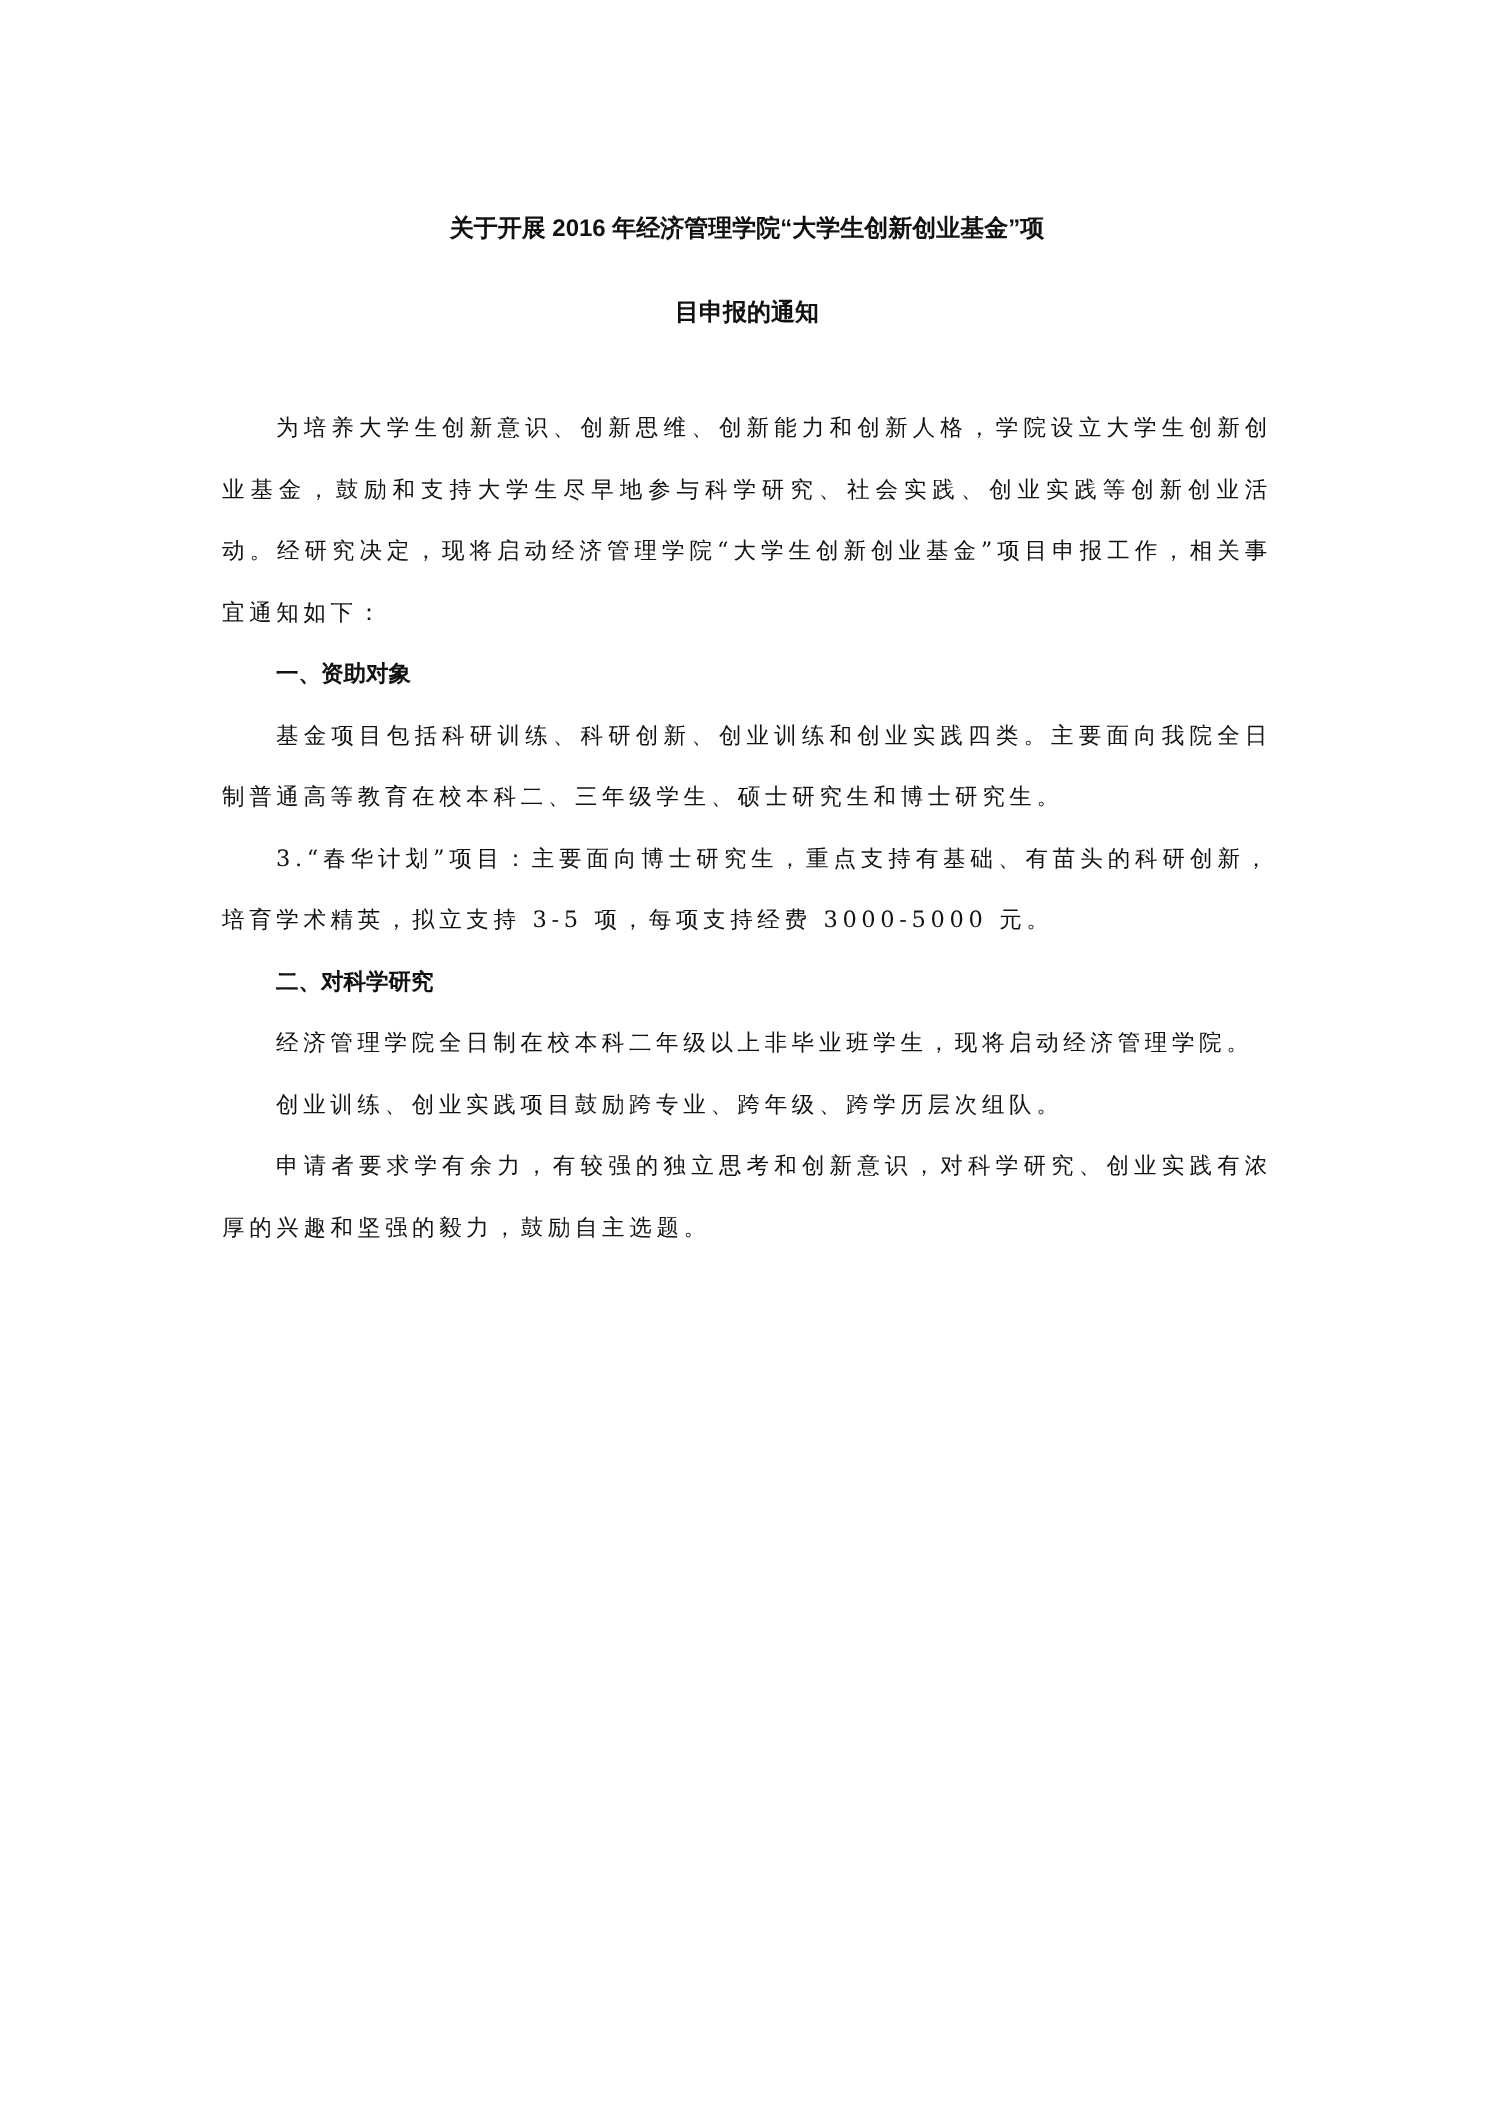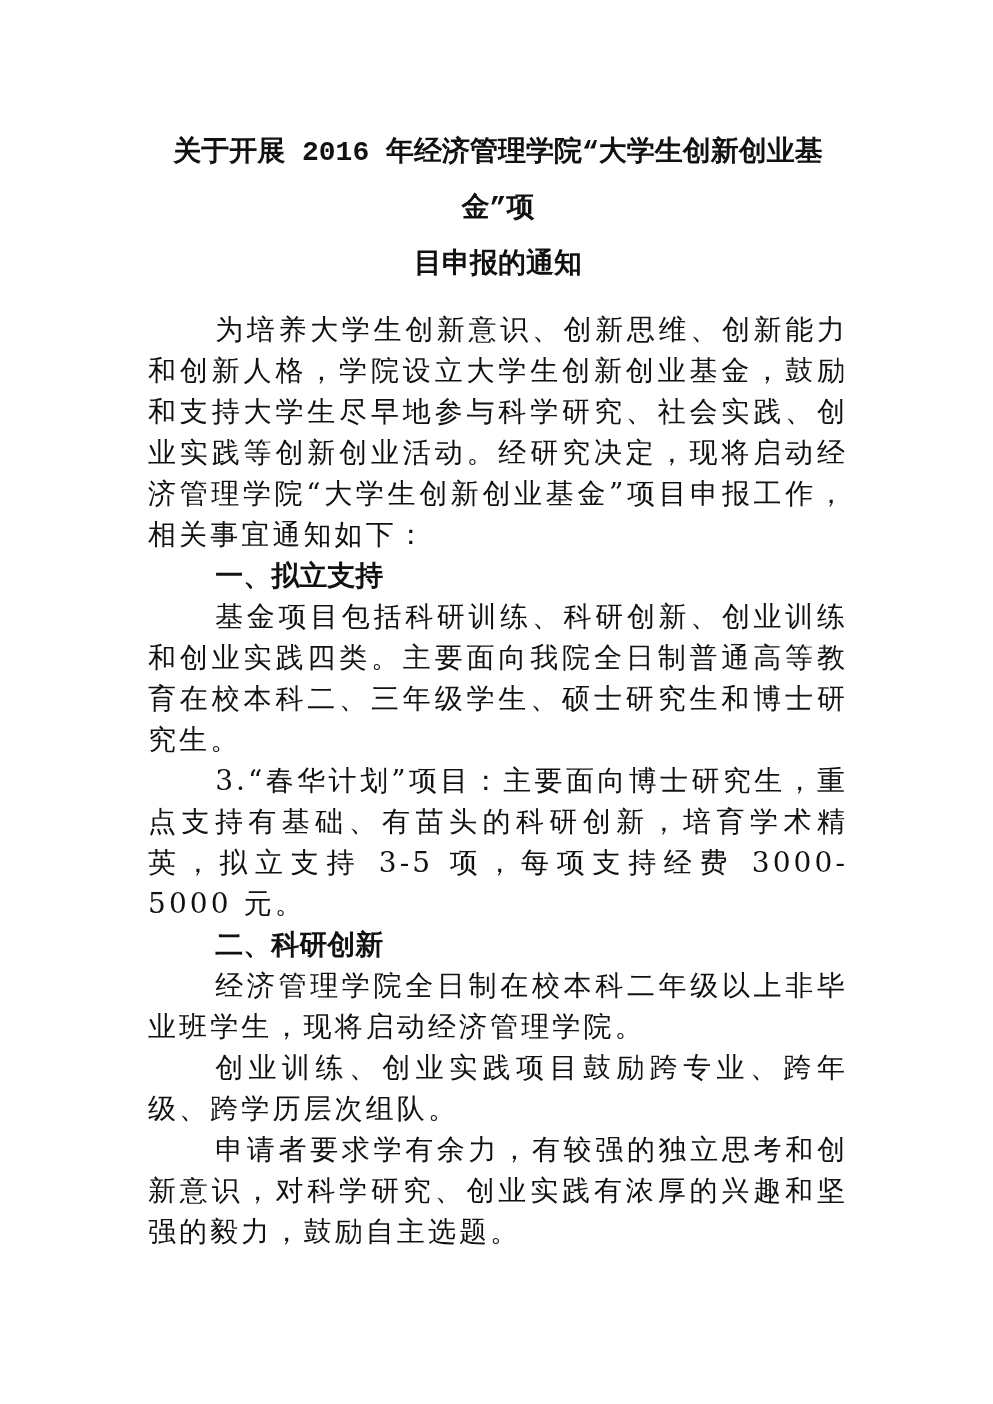--- a/index.html
+++ b/index.html
@@ -1,42 +1,42 @@
 <!DOCTYPE html>
 <html><head>
 <meta charset="utf-8">
 <style>
   html, body { margin: 0; padding: 0; background: #ffffff; }
   body { width: 993px; height: 1404px; position: relative; overflow: hidden; }
   .page { position: absolute; left: 148px; top: 0; width: 700px; }
   .title {
     position: absolute; left: 0; width: 700px; text-align: center;
-    font-family: Liberation Mono, monospace; font-weight: bold;
-    font-size: 28px; color: #111; line-height: 56px; top: 125px;
+    font-family: Liberation Sans, sans-serif; font-weight: bold;
+    font-size: 16px; color: #111; line-height: 56px; top: 125px;
     letter-spacing: 0px;
   }
   .body {
     position: absolute; left: 0; top: 265px; width: 700px;
-    font-family: "DejaVu Serif", serif; font-size: 28px; color: #111;
-    line-height: 41px; letter-spacing: 3.1px; text-align: justify; margin-top: 44px;
+    font-family: "DejaVu Serif", serif; font-size: 15px; color: #111;
+    line-height: 41px; letter-spacing: 3.1px; text-align: justify;
   }
   .body p { margin: 0; text-indent: 2.4em; }
   .body p.h { font-family: "DejaVu Sans", sans-serif; font-weight: bold; letter-spacing: 0; }
 </style>
 </head>
 <body>
 
 <div class="page">
   <div class="title">
     <div>关于开展 2016 年经济管理学院“大学生创新创业基金”项</div>
     <div>目申报的通知</div>
   </div>
   <div class="body">
     <p>为培养大学生创新意识、创新思维、创新能力和创新人格，学院设立大学生创新创业基金，鼓励和支持大学生尽早地参与科学研究、社会实践、创业实践等创新创业活动。经研究决定，现将启动经济管理学院“大学生创新创业基金”项目申报工作，相关事宜通知如下：</p>
-    <p class="h">一、拟立支持</p>
+    <p class="h">一、资助对象</p>
     <p>基金项目包括科研训练、科研创新、创业训练和创业实践四类。主要面向我院全日制普通高等教育在校本科二、三年级学生、硕士研究生和博士研究生。</p>
     <p>3.“春华计划”项目：主要面向博士研究生，重点支持有基础、有苗头的科研创新，培育学术精英，拟立支持 3-5 项，每项支持经费 3000-5000 元。</p>
-    <p class="h">二、科研创新</p>
+    <p class="h">二、对科学研究</p>
     <p>经济管理学院全日制在校本科二年级以上非毕业班学生，现将启动经济管理学院。</p>
     <p>创业训练、创业实践项目鼓励跨专业、跨年级、跨学历层次组队。</p>
     <p>申请者要求学有余力，有较强的独立思考和创新意识，对科学研究、创业实践有浓厚的兴趣和坚强的毅力，鼓励自主选题。</p>
   </div>
 </div>
 
 </body></html>

